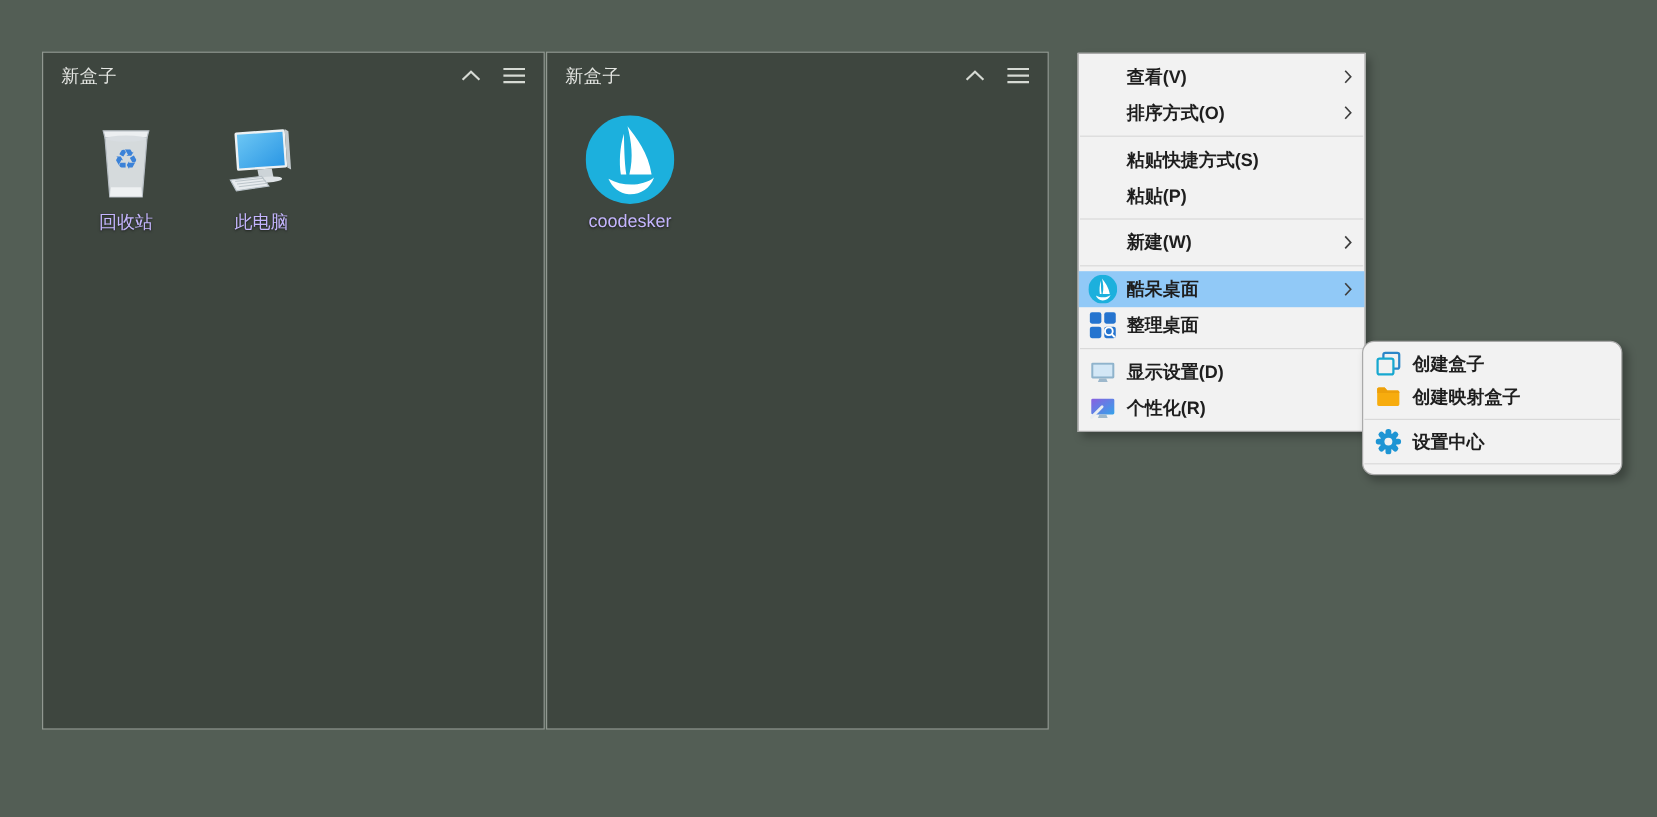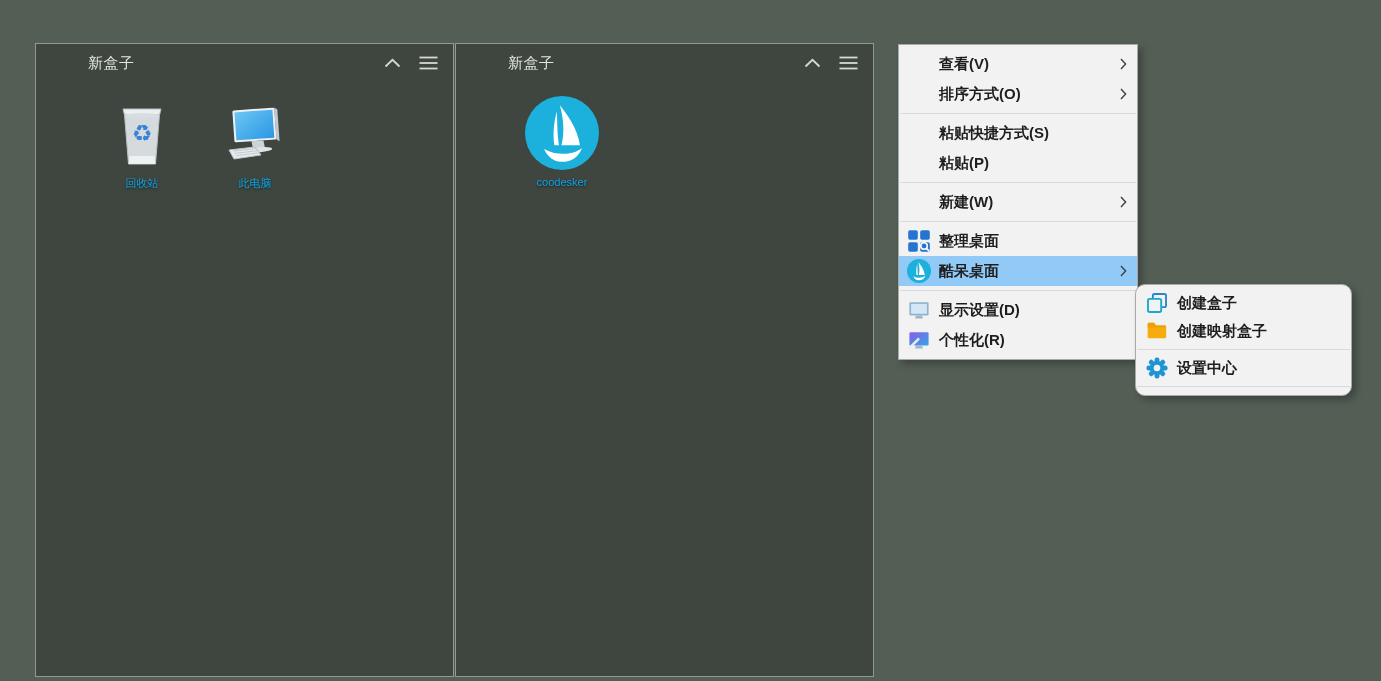--- a/index.html
+++ b/index.html
@@ -6,39 +6,38 @@
   html,body { width:1381px; height:681px; }
   body {
     position:relative; overflow:hidden;
     background:#535e55;
     font-family:"Liberation Sans", sans-serif;
     -webkit-font-smoothing:antialiased;
   }
 
   
   .box {
-    position:absolute; top:43px; width:419px; height:634px;
+    position:absolute; top:43px; width:419px; height:565px;
     background:#3e463f;
     border:1px solid rgba(214,220,214,0.55);
-    padding-left:37px;
   }
   .box-1 { left:35px; }
   .box-2 { left:455px; }
   .box-header {
     height:38px; display:flex; align-items:center;
     padding:0 14px 0 15px;
     color:#e4e6e2; font-size:15px;
   }
   .box-title { flex:1; letter-spacing:.5px; }
   .hdr-btn { display:flex; align-items:center; justify-content:center; width:22px; height:22px; margin-left:14px; cursor:pointer; }
   .box-body { display:flex; padding:12px 0 0 17px; }
   .icon-cell { width:104px; margin-right:9px; display:flex; flex-direction:column; align-items:center; cursor:pointer; }
   .icon-art { height:76px; display:flex; align-items:flex-end; justify-content:center; }
   .icon-label {
-    margin-top:6px; color:#0ea5e9; font-size:11px;
+    margin-top:6px; color:#c4b5fd; font-size:15px;
     text-shadow:0 1px 2px rgba(0,0,0,.65); white-space:nowrap;
   }
 
   
   .menu {
     position:absolute; background:#f2f2f2;
     border:1px solid #a9a9a9;
     box-shadow:4px 4px 7px rgba(0,0,0,.28);
     padding:4px 0; z-index:10;font-weight:bold;
   }
@@ -196,51 +195,51 @@
     <span class="mi-label">新建(W)</span>
     <span class="mi-arrow">
       <svg width="7" height="12" viewBox="0 0 7 12">
           <polyline points="1,1 5.6,6 1,11" fill="none" stroke="#404040" stroke-width="1.4"></polyline>
         </svg>
     </span>
   </div>
 
   <div class="menu-sep"></div>
 
+  <div class="menu-item hl">
+    <span class="mi-icon">
+      <svg width="24" height="24" viewBox="0 0 72 72">
+        <circle cx="36" cy="36" r="36" fill="#1cb0dd"></circle>
+        <path d="M34,9 C41,18 51,31 53.5,48 L35.5,48 C39,34 37,21 34,9 Z" fill="#ffffff"></path>
+        <path d="M31,15 C27.8,26 27,38 28.6,48 L33,48 C31.3,37 31.4,25 31,15 Z" fill="#ffffff"></path>
+        <path d="M18.5,51.5 C30,58 46,58 55.5,50.5 C52,60 44,64.5 35,64 C27.5,63.5 21.5,58.5 18.5,51.5 Z" fill="#ffffff"></path>
+      </svg>
+    </span>
+    <span class="mi-label">酷呆桌面</span>
+    <span class="mi-arrow">
+      <svg width="7" height="12" viewBox="0 0 7 12">
+          <polyline points="1,1 5.6,6 1,11" fill="none" stroke="#404040" stroke-width="1.4"></polyline>
+        </svg>
+    </span>
+  </div>
+
   <div class="menu-item">
     <span class="mi-icon">
       <svg width="24" height="24" viewBox="0 0 20 20">
         <g fill="#2574cf">
           <rect x="1" y="1" width="8" height="8" rx="1.5"></rect>
           <rect x="11" y="1" width="8" height="8" rx="1.5"></rect>
           <rect x="1" y="11" width="8" height="8" rx="1.5"></rect>
           <rect x="11" y="11" width="8" height="8" rx="1.5"></rect>
         </g>
         <circle cx="14.2" cy="14.2" r="2.7" fill="none" stroke="#ffffff" stroke-width="1.3"></circle>
         <line x1="16.2" y1="16.2" x2="18.4" y2="18.4" stroke="#ffffff" stroke-width="1.4"></line>
       </svg>
     </span>
     <span class="mi-label">整理桌面</span>
-  </div>
-
-  <div class="menu-item hl">
-    <span class="mi-icon">
-      <svg width="24" height="24" viewBox="0 0 72 72">
-        <circle cx="36" cy="36" r="36" fill="#1cb0dd"></circle>
-        <path d="M34,9 C41,18 51,31 53.5,48 L35.5,48 C39,34 37,21 34,9 Z" fill="#ffffff"></path>
-        <path d="M31,15 C27.8,26 27,38 28.6,48 L33,48 C31.3,37 31.4,25 31,15 Z" fill="#ffffff"></path>
-        <path d="M18.5,51.5 C30,58 46,58 55.5,50.5 C52,60 44,64.5 35,64 C27.5,63.5 21.5,58.5 18.5,51.5 Z" fill="#ffffff"></path>
-      </svg>
-    </span>
-    <span class="mi-label">酷呆桌面</span>
-    <span class="mi-arrow">
-      <svg width="7" height="12" viewBox="0 0 7 12">
-          <polyline points="1,1 5.6,6 1,11" fill="none" stroke="#404040" stroke-width="1.4"></polyline>
-        </svg>
-    </span>
   </div>
 
   <div class="menu-sep"></div>
 
   <div class="menu-item">
     <span class="mi-icon">
       <svg width="24" height="24" viewBox="0 0 20 20">
         <rect x="2" y="3.5" width="16" height="11" rx="1" fill="#8fb3cc"></rect>
         <rect x="3.4" y="4.9" width="13.2" height="8.2" fill="#d3e7f6"></rect>
         <path d="M7.6,14.5 L12.4,14.5 L13.4,17 L6.6,17 Z" fill="#9db8cc"></path>

